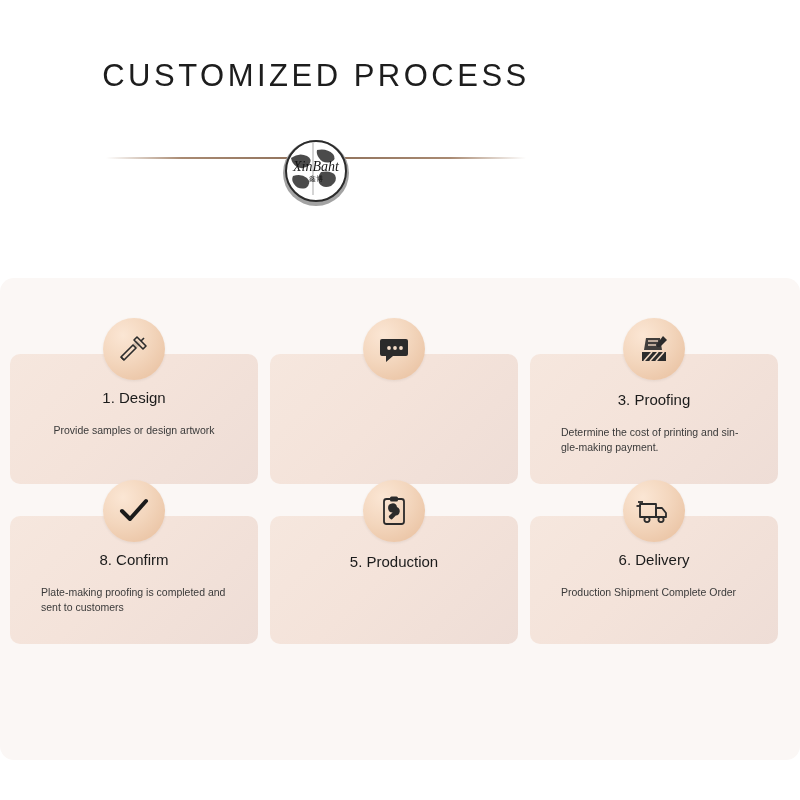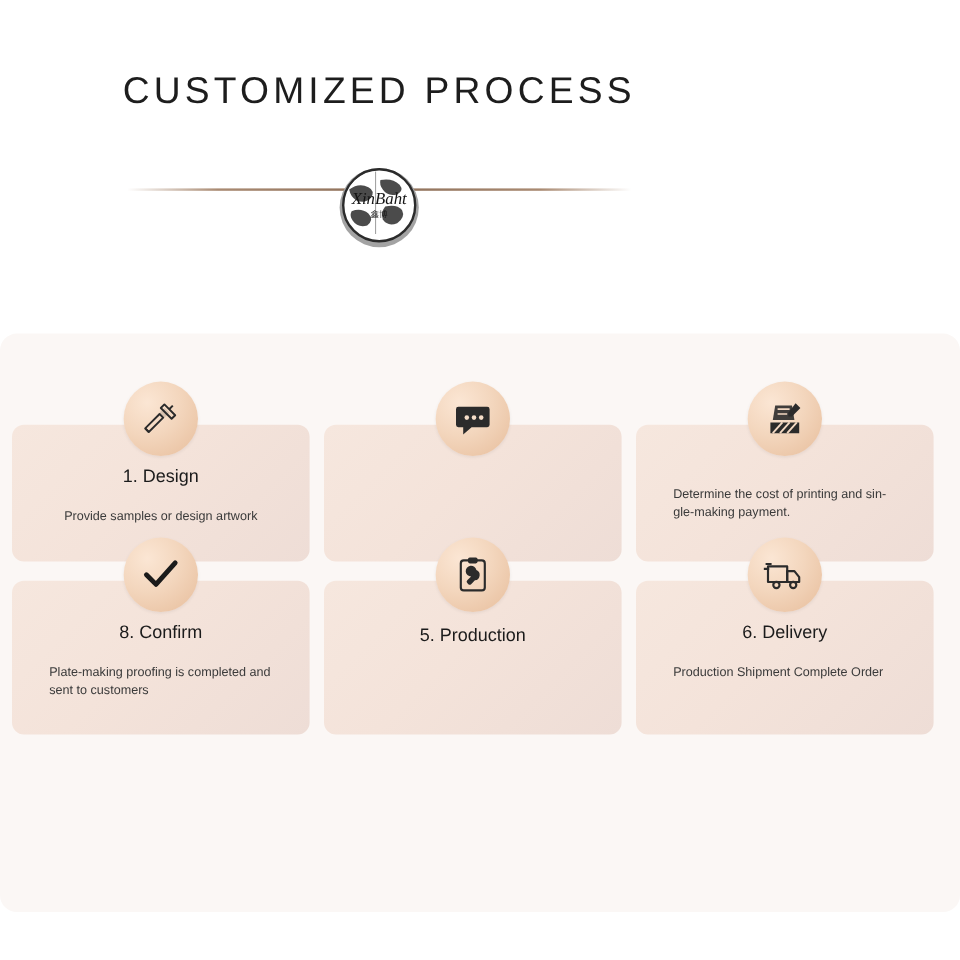--- a/index.html
+++ b/index.html
@@ -111,21 +111,21 @@
     border-radius: 14px;
   }
 
   .grid {
     position: absolute;
     left: 10px;
     top: 76px;
     width: 780px;
     display: flex;
     flex-wrap: wrap;
-    gap: 16px 12px;
+    gap: 32px 12px;
   }
   .card {
     position: relative;
     width: 248px;
     min-height: 114px;
     background: linear-gradient(135deg, #f6e7de 0%, #f4e3da 45%, #eeddd6 100%);
     border-radius: 10px;
     box-sizing: border-box;
     padding: 36px 16px 14px 16px;
     text-align: center;
@@ -244,20 +244,21 @@
               <path d="M20 29 L28 20"></path>
             </g>
             <path d="M10 6 h14 l2 12 h-18 z" fill="#2b2b2b" opacity="0.9"></path>
             <g stroke="#f3d9c3" stroke-width="1.4">
               <path d="M12 9 L22 9"></path>
               <path d="M12 13 L20 13"></path>
             </g>
             <path d="M27 4 L31 8 L24 15 L21 15 L21 12 Z" fill="#2b2b2b"></path>
           </svg>
         </div>
+        <div class="card-title">3. Proofing</div>
         <div class="card-desc">Determine the cost of printing and sin-gle-making payment.</div>
       </div>
 
       <div class="card c4">
         <div class="icon-badge">
           <svg width="34" height="34" viewBox="0 0 34 34" aria-hidden="true">
             <path d="M5 17 L13 25 L29 7" stroke="#1b1b1b" stroke-width="4" fill="none" stroke-linecap="round" stroke-linejoin="round"></path>
           </svg>
         </div>
         <div class="card-title">8. Confirm</div>

